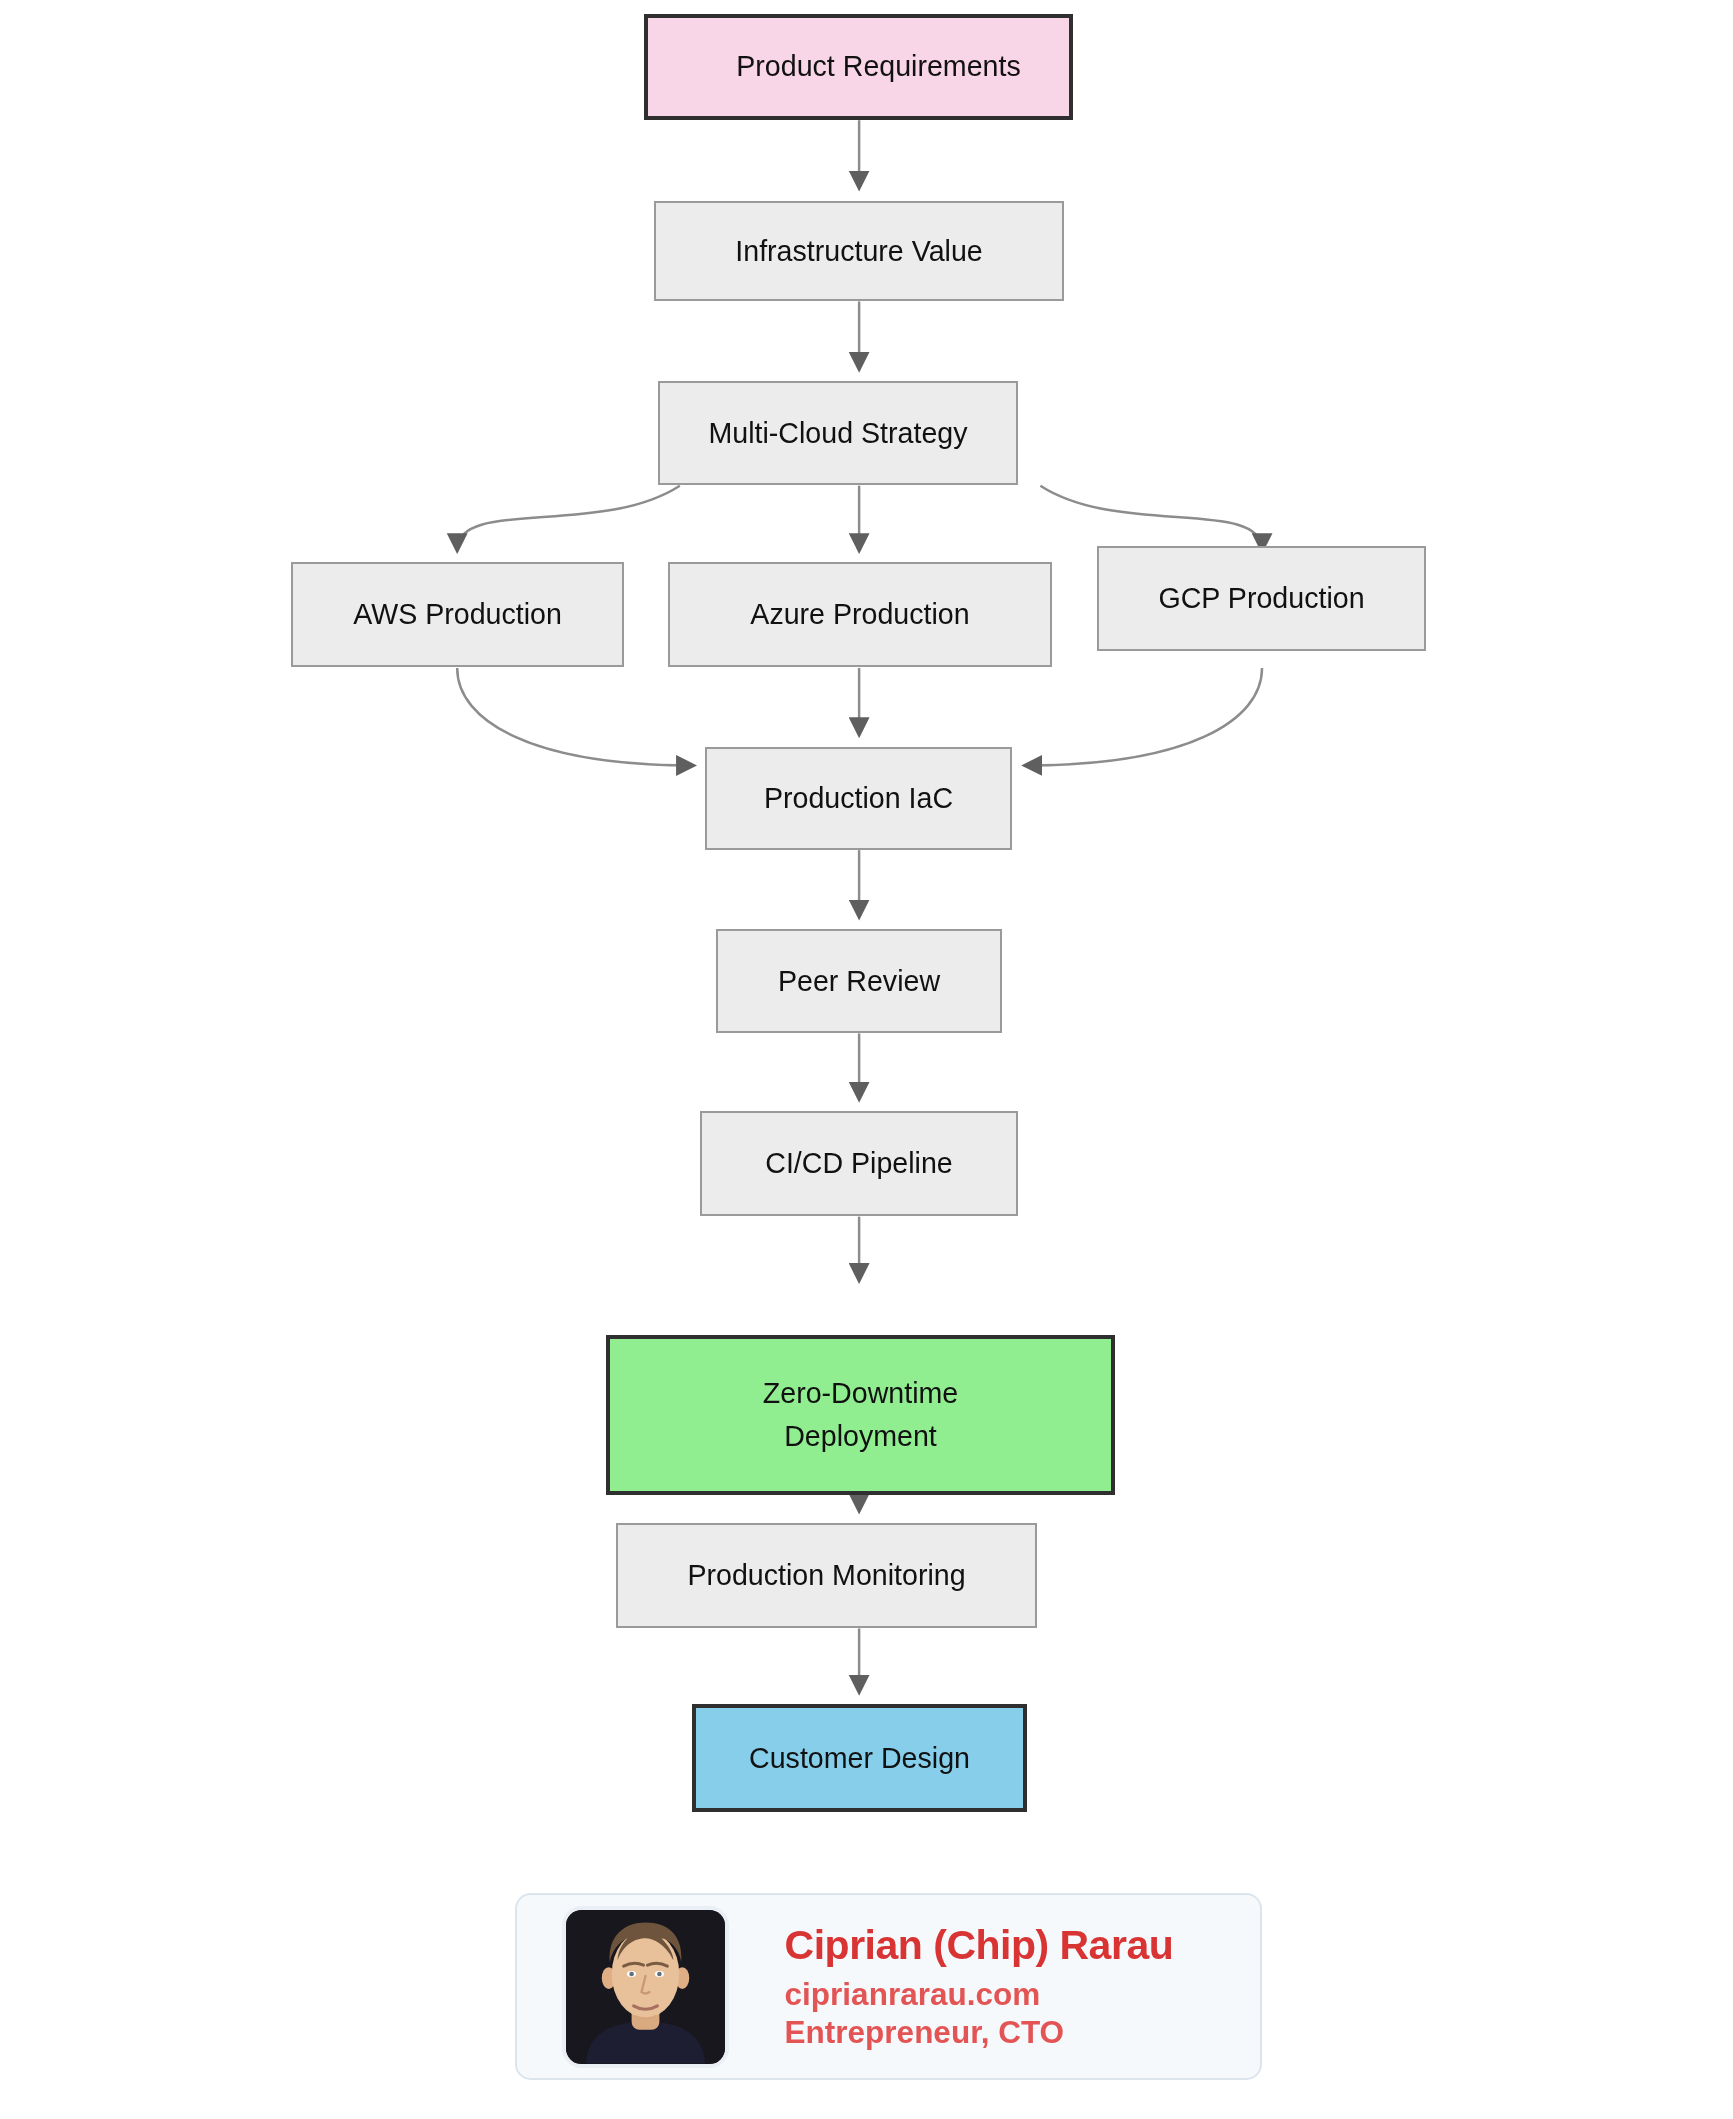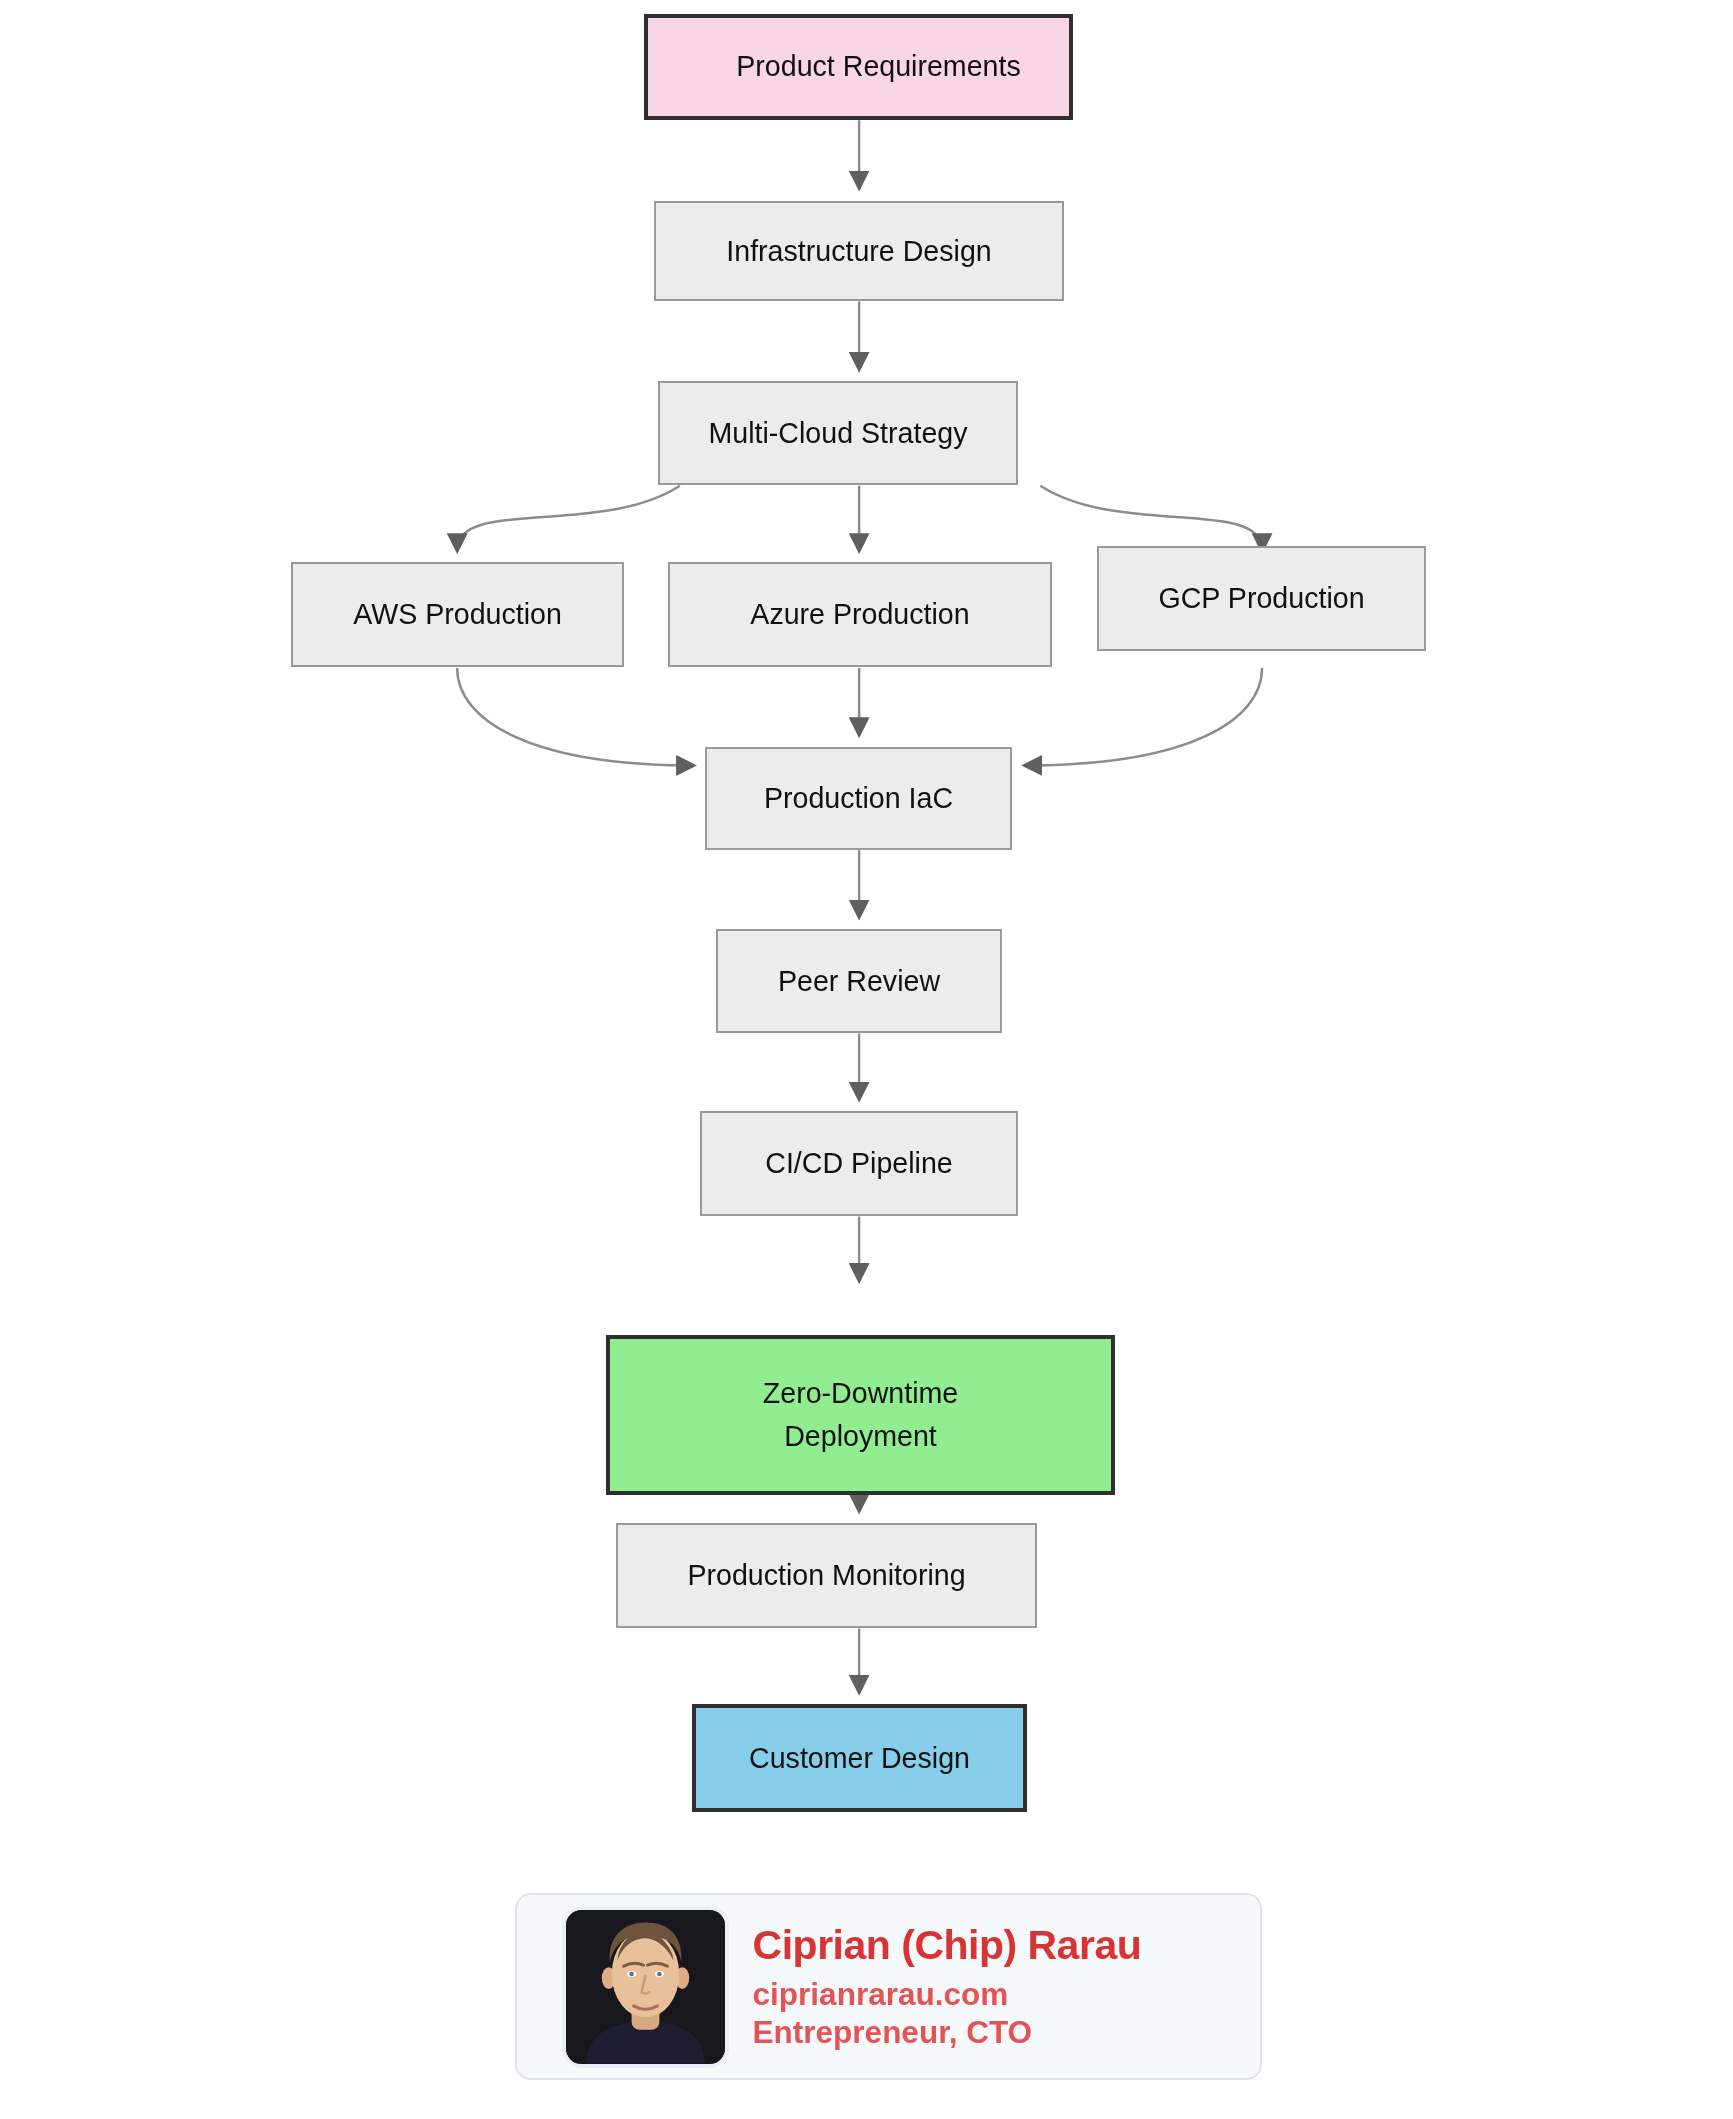--- a/index.html
+++ b/index.html
@@ -24,21 +24,21 @@
   }
   .node span{white-space:pre-line;line-height:1.5;}
   .accent{border:4.9px solid var(--accent_border);}
   .accent.pink{background:var(--pink_fill);padding-left:40px;}
   .accent.green{background:var(--green_fill);}
   .accent.blue{background:var(--blue_fill);}
 
   .profile-card{
     position:absolute;left:515px;top:1893px;width:747px;height:187px;
     background:var(--card_bg);border:2px solid var(--card_border);
-    border-radius:15.8px;display:flex;align-items:center;padding:11.8px 0 11.8px 45px;
+    border-radius:15.8px;display:flex;align-items:center;padding:11.8px 0 11.8px 45px;gap:32px;
   }
   .photo{
     width:167px;height:162px;border-radius:19.7px;background:#15151b;
     border:4.9px solid #e9eff5;overflow:hidden;flex:0 0 auto;
   }
   .photo svg{display:block;width:100%;height:100%;}
   .card-text{margin-left:23.6px;display:flex;flex-direction:column;}
   .card-name{
     font-size:41px;font-weight:700;color:var(--name_red);
     letter-spacing:-0.5px;line-height:1.15;
@@ -75,21 +75,21 @@
       <path d="M 872 1474 L 872 1533" marker-end="url(#arrow)"></path>
       <path d="M 872 1653 L 872 1717" marker-end="url(#arrow)"></path>
     </g>
   </svg>
 
   <div class="node accent pink" style="left:644px;top:13.8px;width:429px;height:106px">
     <span>Product Requirements</span>
   </div>
 
   <div class="node" style="left:654px;top:201px;width:410px;height:100px">
-    <span>Infrastructure Design</span>
+    <span>Infrastructure Value</span>
   </div>
 
   <div class="node" style="left:658px;top:381px;width:360px;height:104px">
     <span>Multi-Cloud Strategy</span>
   </div>
 
   <div class="node" style="left:291px;top:562px;width:333px;height:105px">
     <span>AWS Production</span>
   </div>
 

